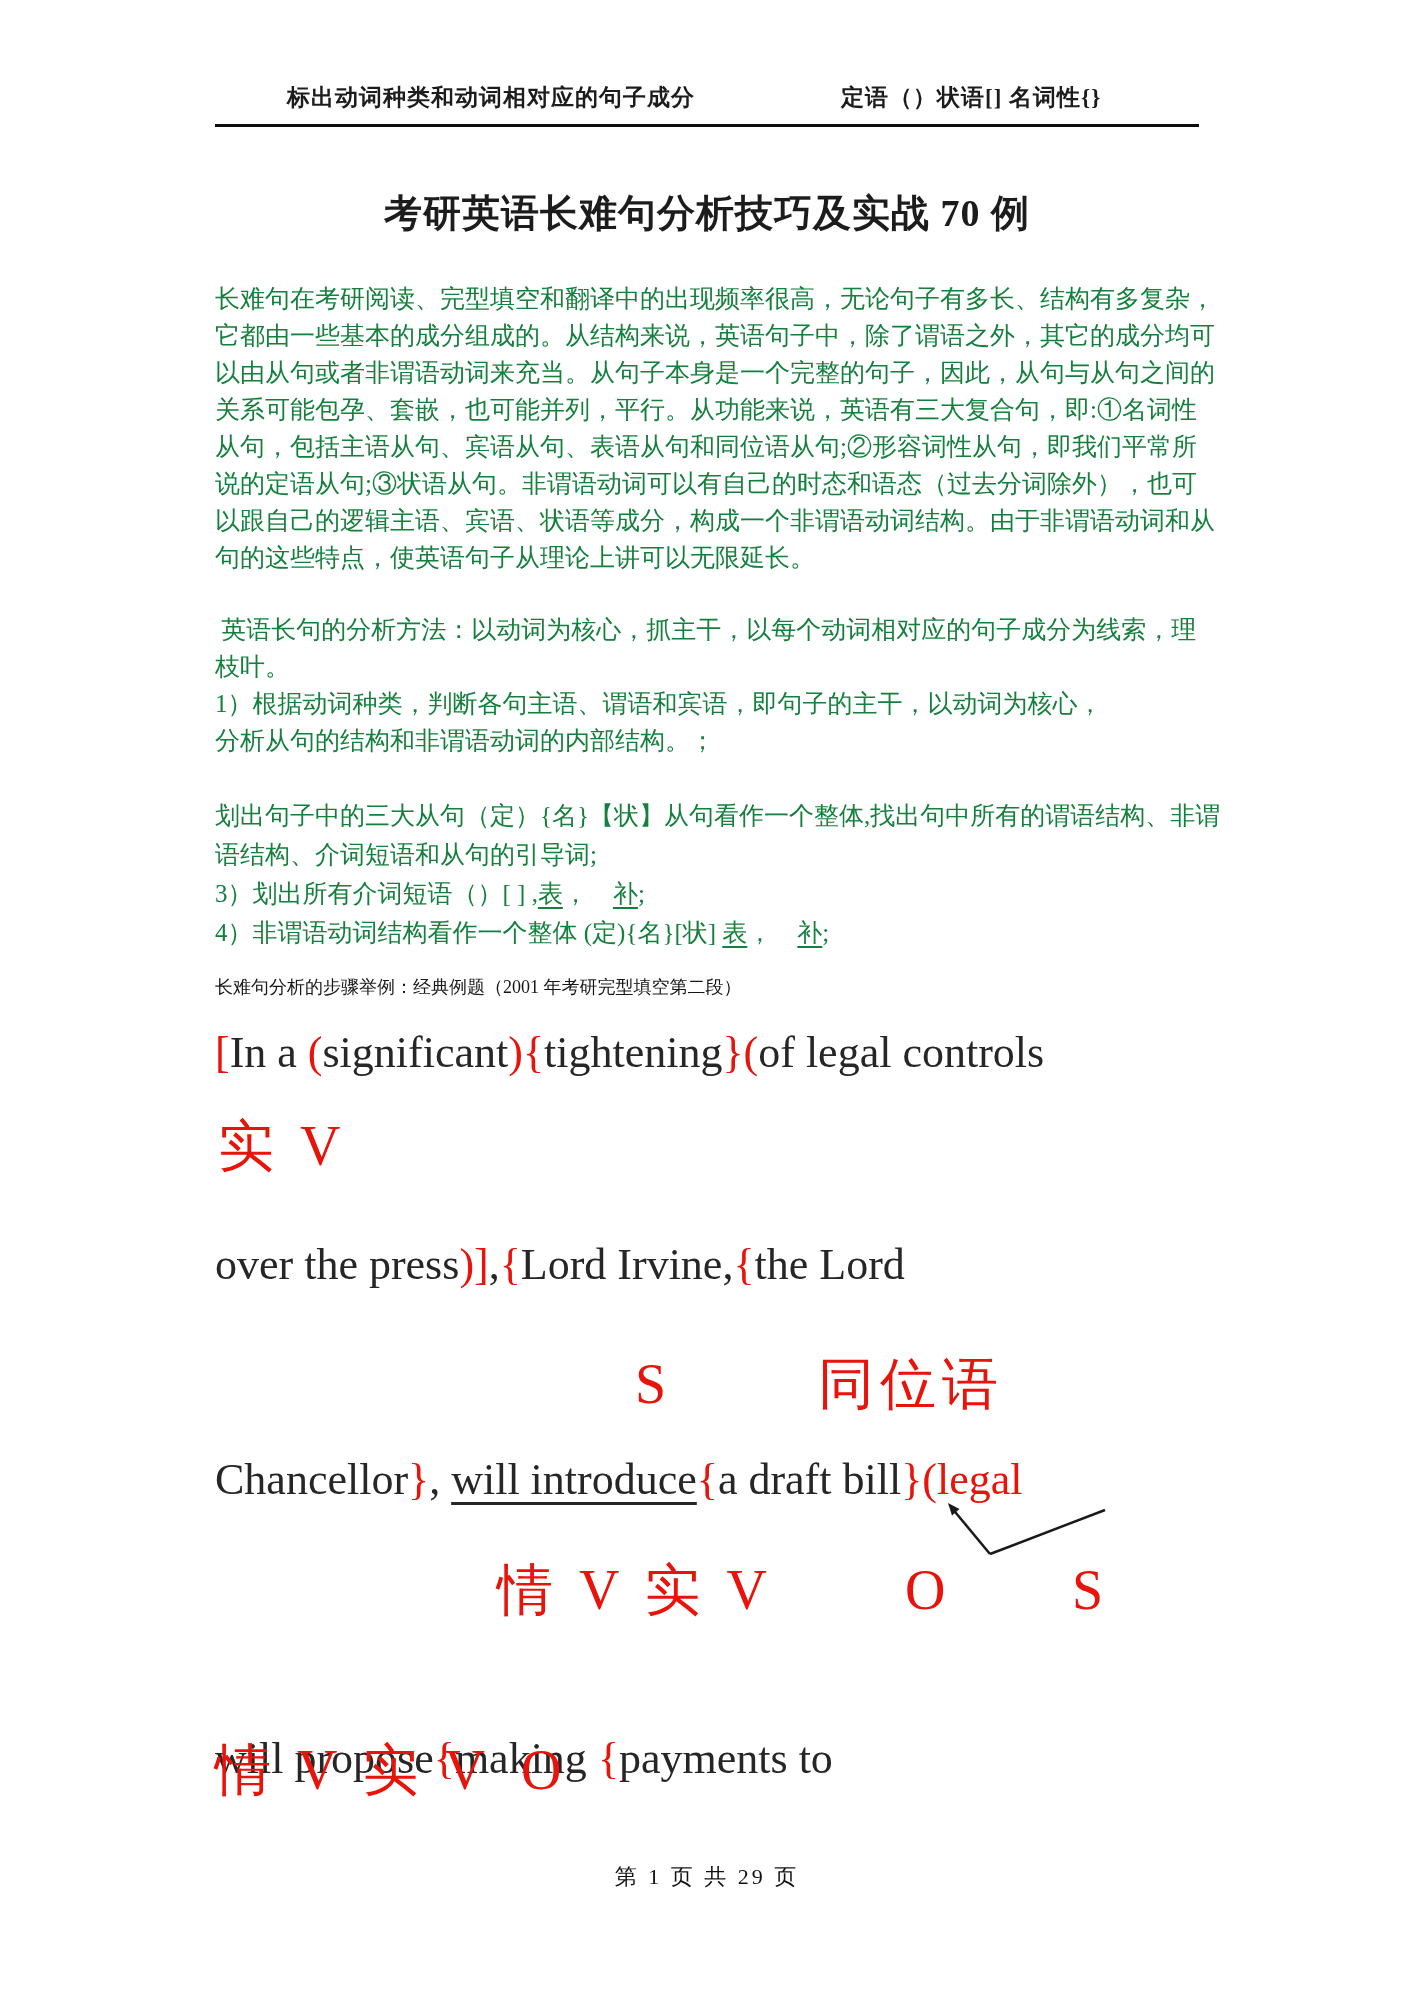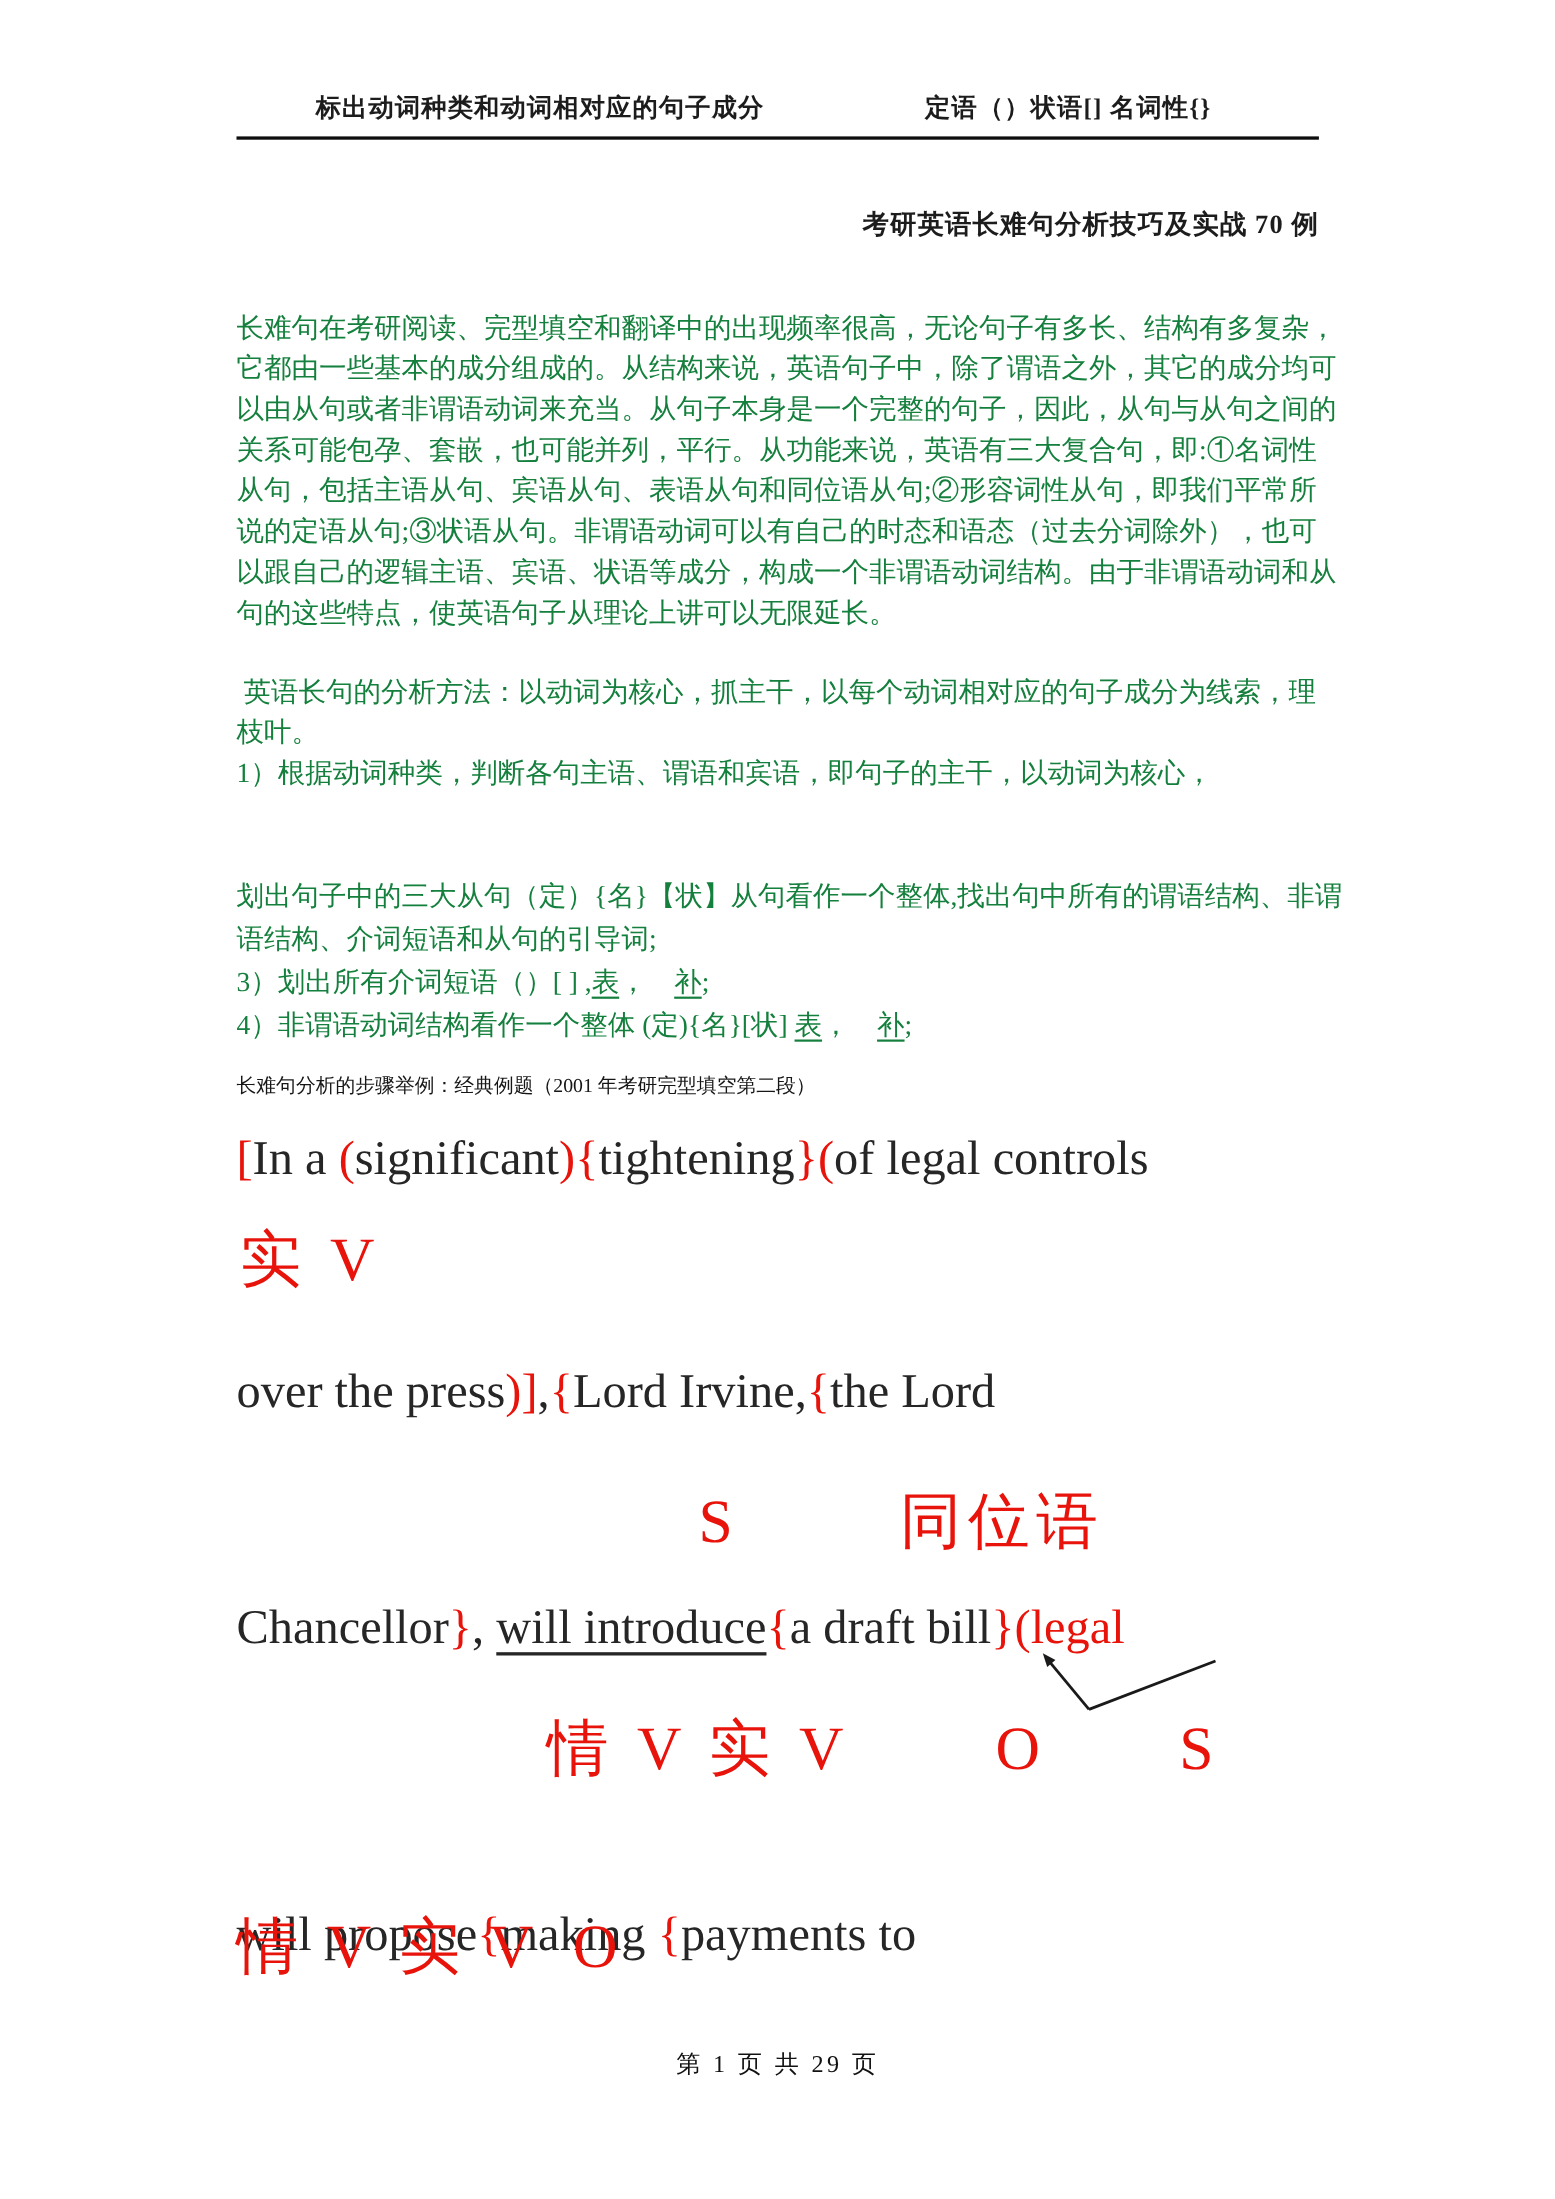--- a/index.html
+++ b/index.html
@@ -18,21 +18,21 @@
     font-size:23px;font-weight:bold;white-space:pre;letter-spacing:1px;
   }
   .hdr-left{left:287px;}
   .hdr-right{left:841px;}
   .hdr-rule{
     position:absolute;left:215px;top:124px;width:984px;height:3px;
     background:#0d0d0d;
   }
   .title{
     position:absolute;left:215px;top:188px;width:984px;
-    text-align:right;font-size:24px;font-weight:bold;letter-spacing:1px;white-space:pre;
+    text-align:center;font-size:38px;font-weight:bold;letter-spacing:1px;white-space:pre;
   }
   .para{
     position:absolute;left:215px;
     font-size:25px;white-space:pre;color:#15803d;
   }
   .para .tline{height:37px;line-height:37px;}
   .para3 .tline{height:39px;line-height:39px;}
   .caption{
     position:absolute;left:215px;top:975px;
     font-size:18px;white-space:pre;color:#161616;
@@ -61,21 +61,21 @@
 <div class="page" style="--red: #e8130a; --ink: #262626;">
 
   <div class="hdr-left">标出动词种类和动词相对应的句子成分</div>
   <div class="hdr-right">定语（）状语[] 名词性{}</div>
   <div class="hdr-rule"></div>
 
   <div class="title">考研英语长难句分析技巧及实战 70 例</div>
 
   <div class="para" style="top:280px"><div class="tline">长难句在考研阅读、完型填空和翻译中的出现频率很高，无论句子有多长、结构有多复杂，</div><div class="tline">它都由一些基本的成分组成的。从结构来说，英语句子中，除了谓语之外，其它的成分均可</div><div class="tline">以由从句或者非谓语动词来充当。从句子本身是一个完整的句子，因此，从句与从句之间的</div><div class="tline">关系可能包孕、套嵌，也可能并列，平行。从功能来说，英语有三大复合句，即:①名词性</div><div class="tline">从句，包括主语从句、宾语从句、表语从句和同位语从句;②形容词性从句，即我们平常所</div><div class="tline">说的定语从句;③状语从句。非谓语动词可以有自己的时态和语态（过去分词除外），也可</div><div class="tline">以跟自己的逻辑主语、宾语、状语等成分，构成一个非谓语动词结构。由于非谓语动词和从</div><div class="tline">句的这些特点，使英语句子从理论上讲可以无限延长。</div></div>
 
-  <div class="para" style="top:611px"><div class="tline"> 英语长句的分析方法：以动词为核心，抓主干，以每个动词相对应的句子成分为线索，理</div><div class="tline">枝叶。</div><div class="tline">1）根据动词种类，判断各句主语、谓语和宾语，即句子的主干，以动词为核心，</div></div>
+  <div class="para" style="top:611px"><div class="tline"> 英语长句的分析方法：以动词为核心，抓主干，以每个动词相对应的句子成分为线索，理</div><div class="tline">枝叶。</div><div class="tline">1）根据动词种类，判断各句主语、谓语和宾语，即句子的主干，以动词为核心，</div><div class="tline">分析从句的结构和非谓语动词的内部结构。；</div></div>
 
   <div class="para para3" style="top:796px"><div class="tline">划出句子中的三大从句（定）{名}【状】从句看作一个整体,找出句中所有的谓语结构、非谓</div><div class="tline">语结构、介词短语和从句的引导词;</div><div class="tline"><span>3）划出所有介词短语（）[ ] ,</span><span class="ul">表</span><span>，　</span><span class="ul">补</span><span>;</span></div><div class="tline"><span>4）非谓语动词结构看作一个整体 (定){名}[状] </span><span class="ul">表</span><span>，　</span><span class="ul">补</span><span>;</span></div></div>
 
   <div class="caption">长难句分析的步骤举例：经典例题（2001 年考研完型填空第二段）</div>
 
   <div class="bigrow" style="top:1028px"><span class="red">[</span><span>In a </span><span class="red">(</span><span>significant</span><span class="red">){</span><span>tightening</span><span class="red">}(</span><span>of legal controls</span></div>
 
   <div class="biglabel" style="left:218px;top:1114px">实 V</div>
 
   <div class="bigrow" style="top:1240px"><span>over the press</span><span class="red">)]</span><span>,</span><span class="red">{</span><span>Lord Irvine,</span><span class="red">{</span><span>the Lord</span></div>

